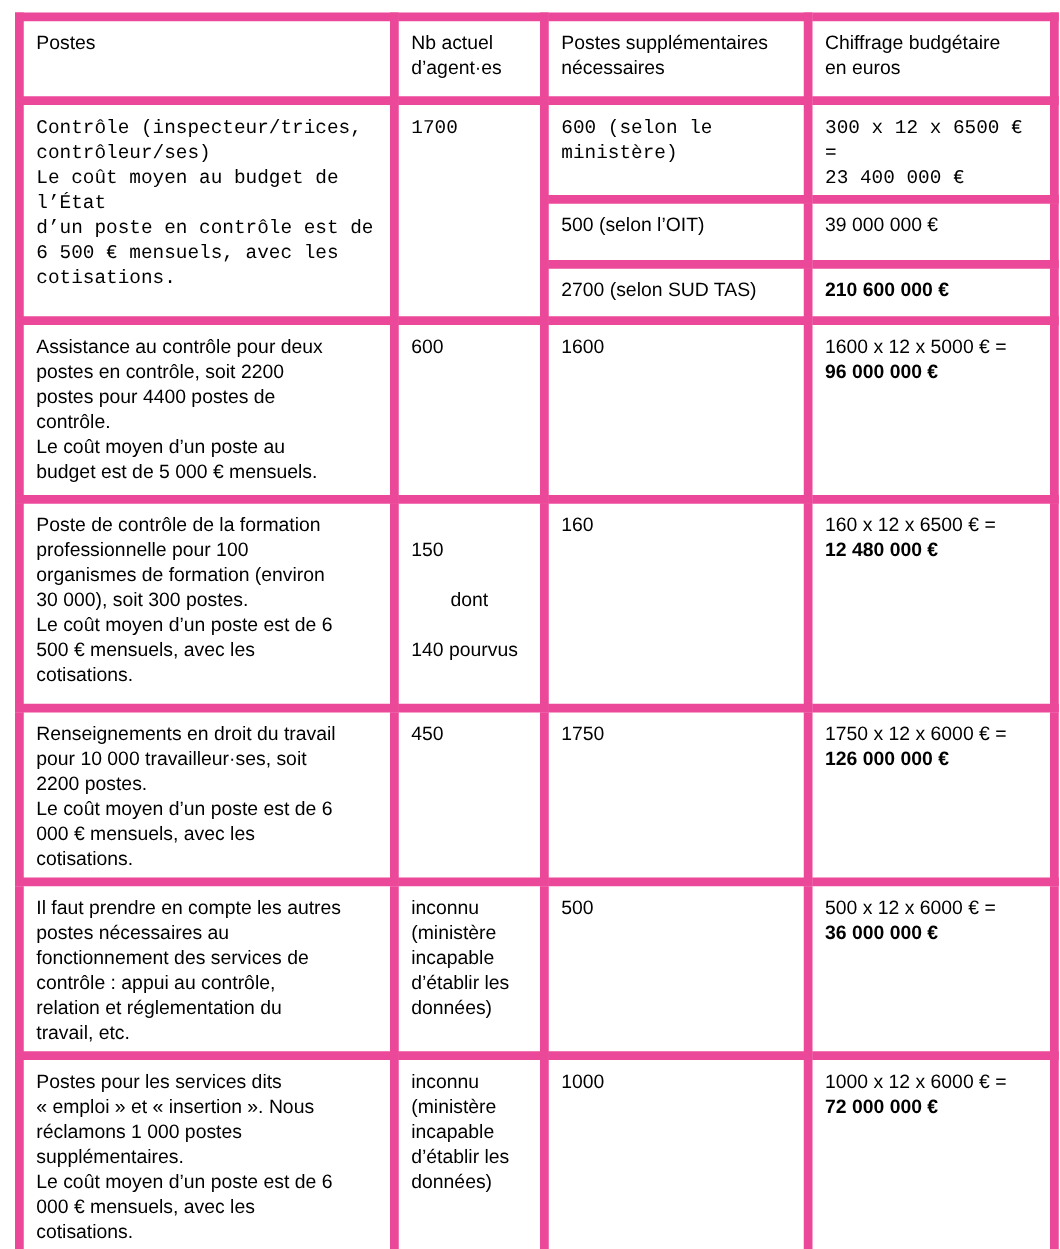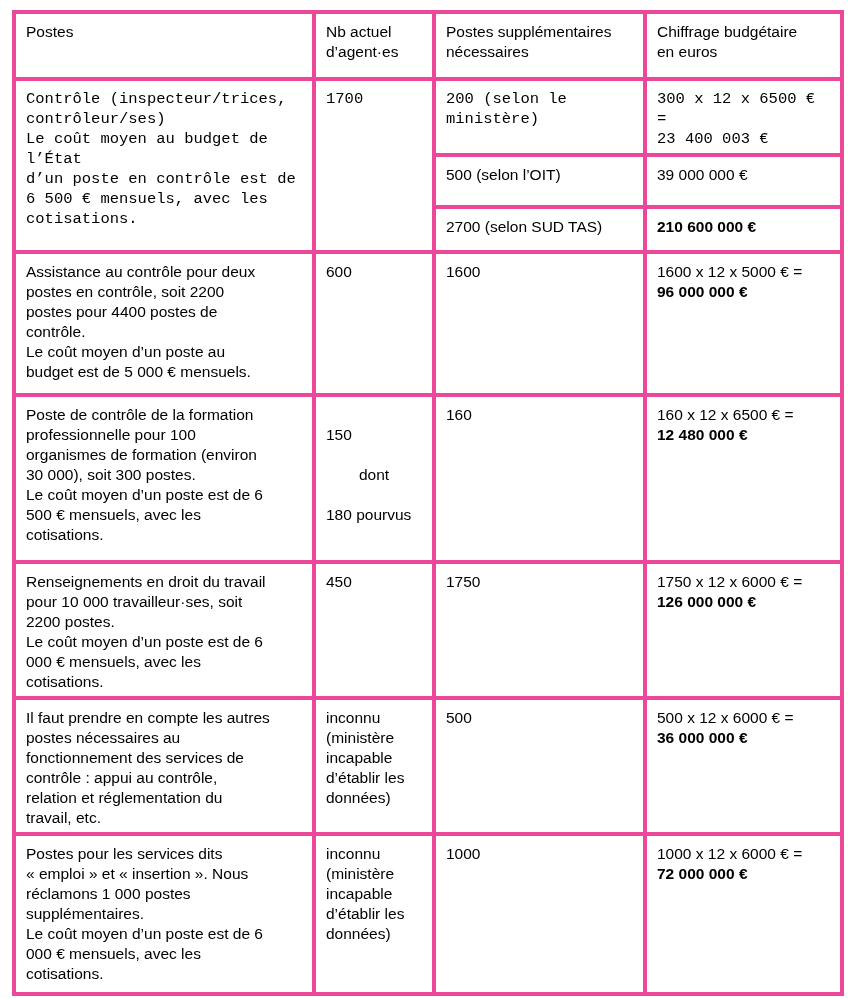--- a/index.html
+++ b/index.html
@@ -20,21 +20,21 @@
     background: #ffffff;
     position: relative;
   }
   table.budget {
     border-collapse: collapse;
     table-layout: fixed;
     margin: 10px 0 0 12px;
     width: 828px;
   }
   table.budget td, table.budget th {
-    border: 4px solid #ec4899;
+    border: 7px solid #ec4899;
     vertical-align: top;
     padding: 8px 10px 4px 10px;
     font-weight: normal;
     text-align: left;
     white-space: pre-line;
     overflow: hidden;
   }
   col.c1 { width: 300px; }
   col.c2 { width: 120px; }
   col.c3 { width: 211px; }
@@ -76,22 +76,22 @@
     </tr>
 
     <tr class="h-sub1">
       <td rowspan="3">Contrôle (inspecteur/trices,
 contrôleur/ses)
 Le coût moyen au budget de l’État
 d’un poste en contrôle est de
 6 500 € mensuels, avec les
 cotisations.</td>
       <td rowspan="3">1700</td>
-      <td>200 (selon le ministère)</td>
-      <td><span>300 x 12 x 6500 € =</span><br><span>23 400 003 €</span></td>
+      <td>600 (selon le ministère)</td>
+      <td><span>300 x 12 x 6500 € =</span><br><span>23 400 000 €</span></td>
     </tr>
     <tr class="h-sub2">
       <td>500 (selon l’OIT)</td>
       <td><span>39 000 000 €</span></td>
     </tr>
     <tr class="h-sub3">
       <td>2700 (selon SUD TAS)</td>
       <td><span class="bold">210 600 000 €</span></td>
     </tr>
 
@@ -111,21 +111,21 @@
       <td>Poste de contrôle de la formation
 professionnelle pour 100
 organismes de formation (environ
 30 000), soit 300 postes.
 Le coût moyen d’un poste est de 6
 500 € mensuels, avec les
 cotisations.</td>
       <td>
         <div class="nb-line">150</div>
         <div class="nb-line ta-r">dont</div>
-        <div class="nb-line">180 pourvus</div>
+        <div class="nb-line">140 pourvus</div>
       </td>
       <td>160</td>
       <td><span>160 x 12 x 6500 € =</span><br><span class="bold">12 480 000 €</span></td>
     </tr>
 
     <tr class="h-row4">
       <td>Renseignements en droit du travail
 pour 10 000 travailleur·ses, soit
 2200 postes.
 Le coût moyen d’un poste est de 6

